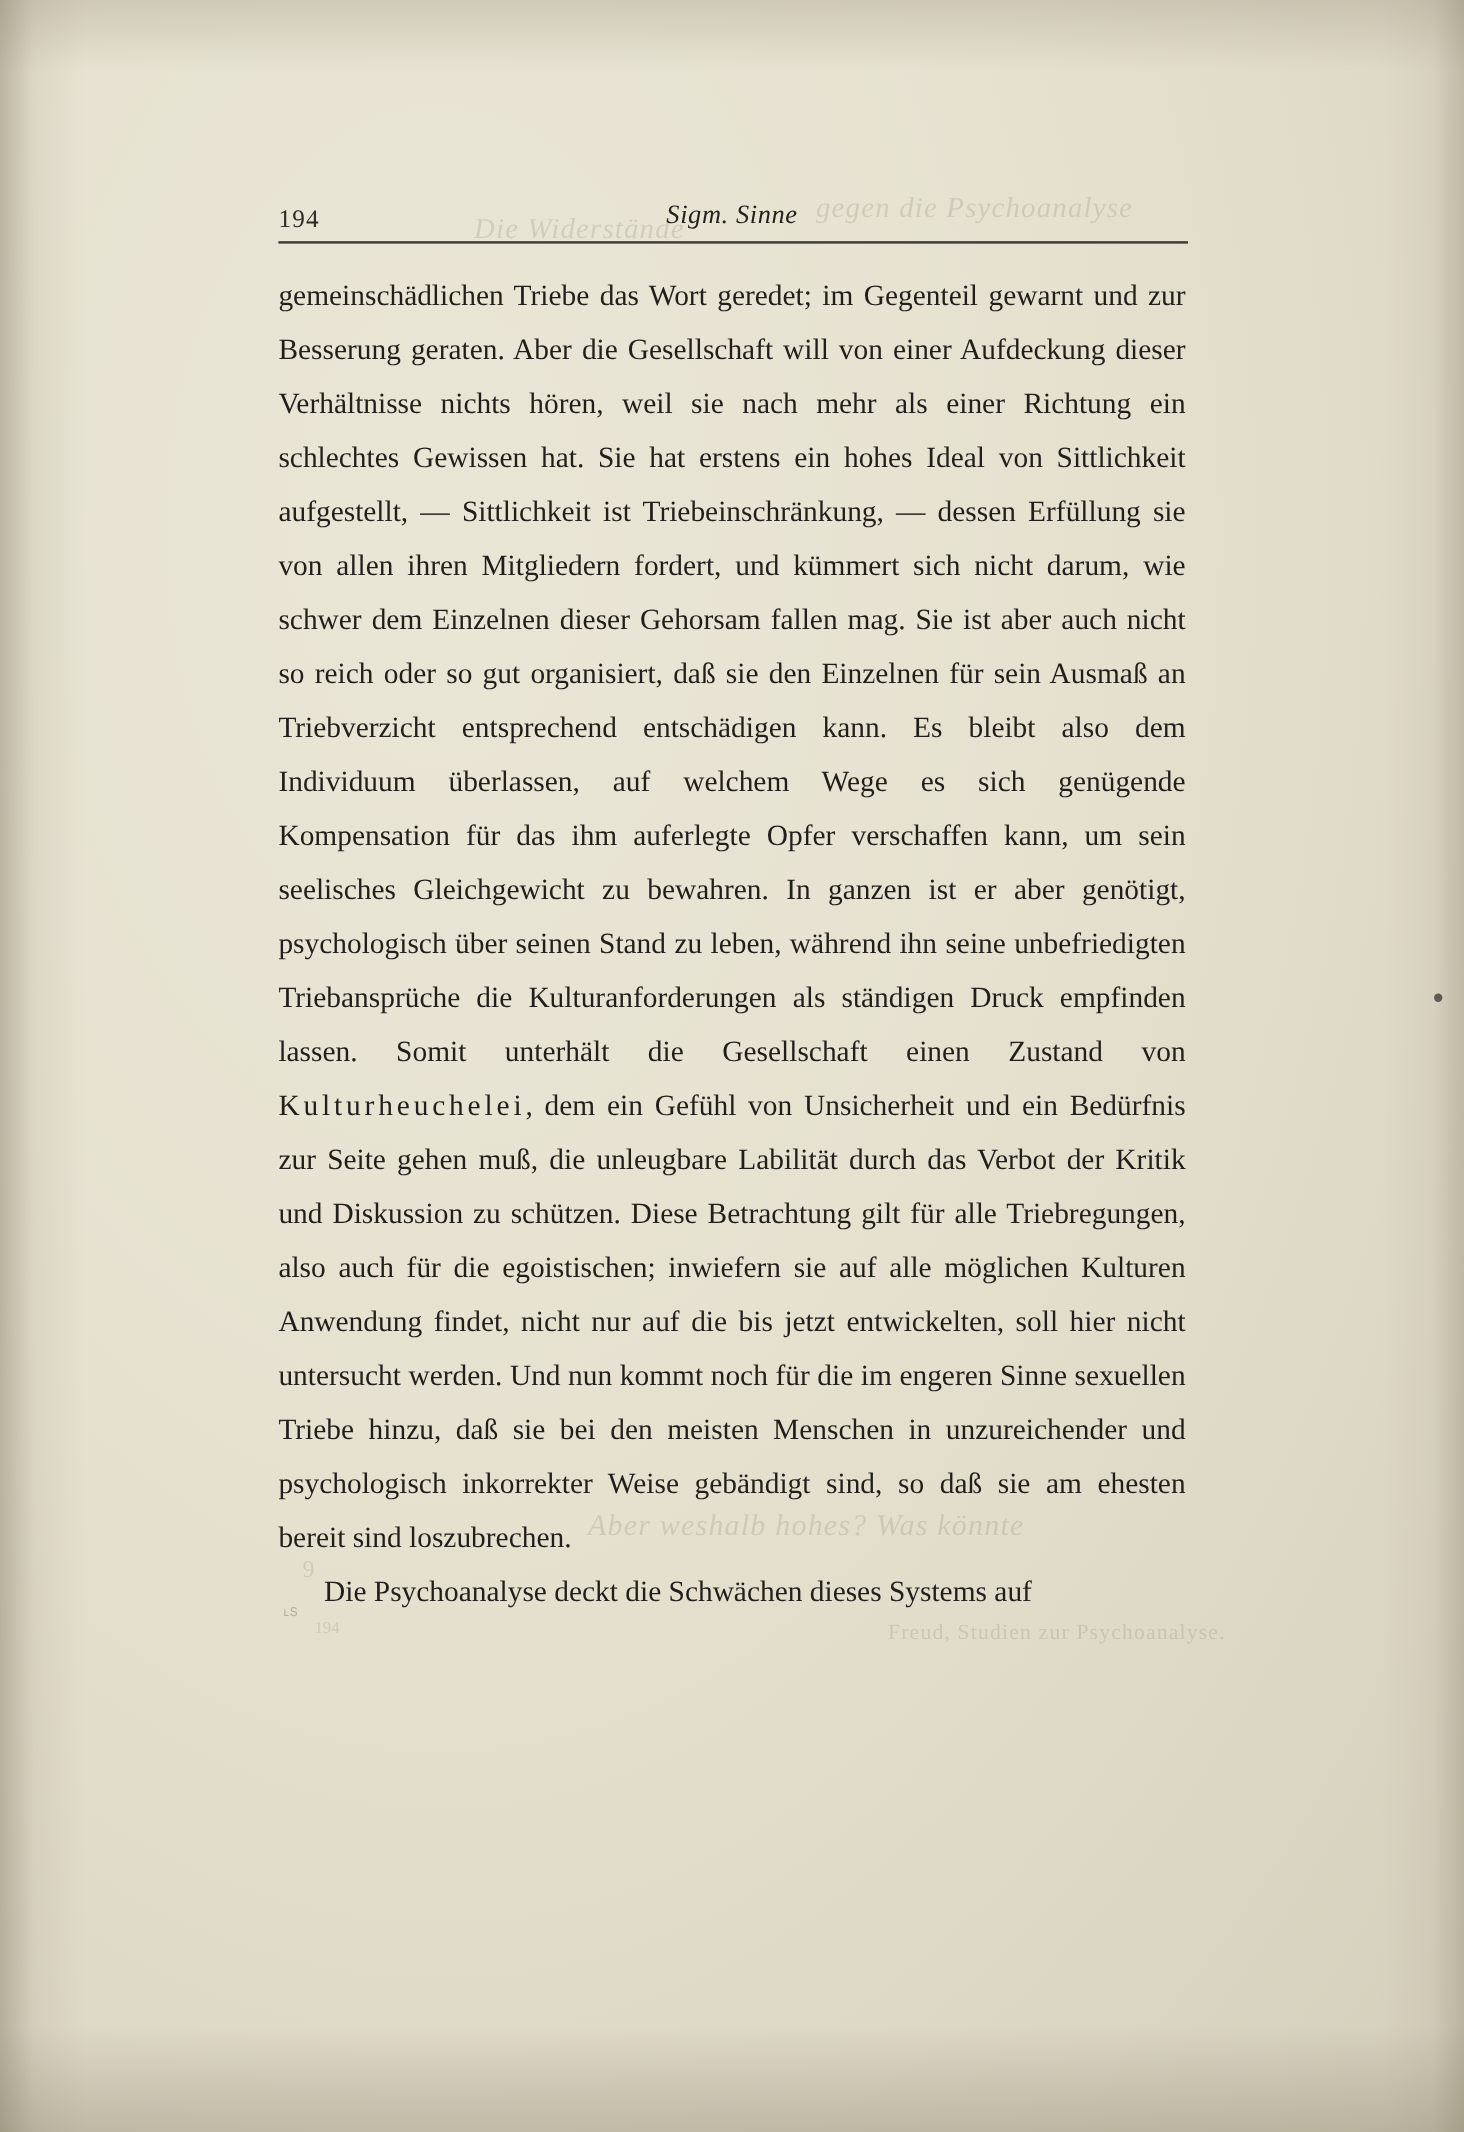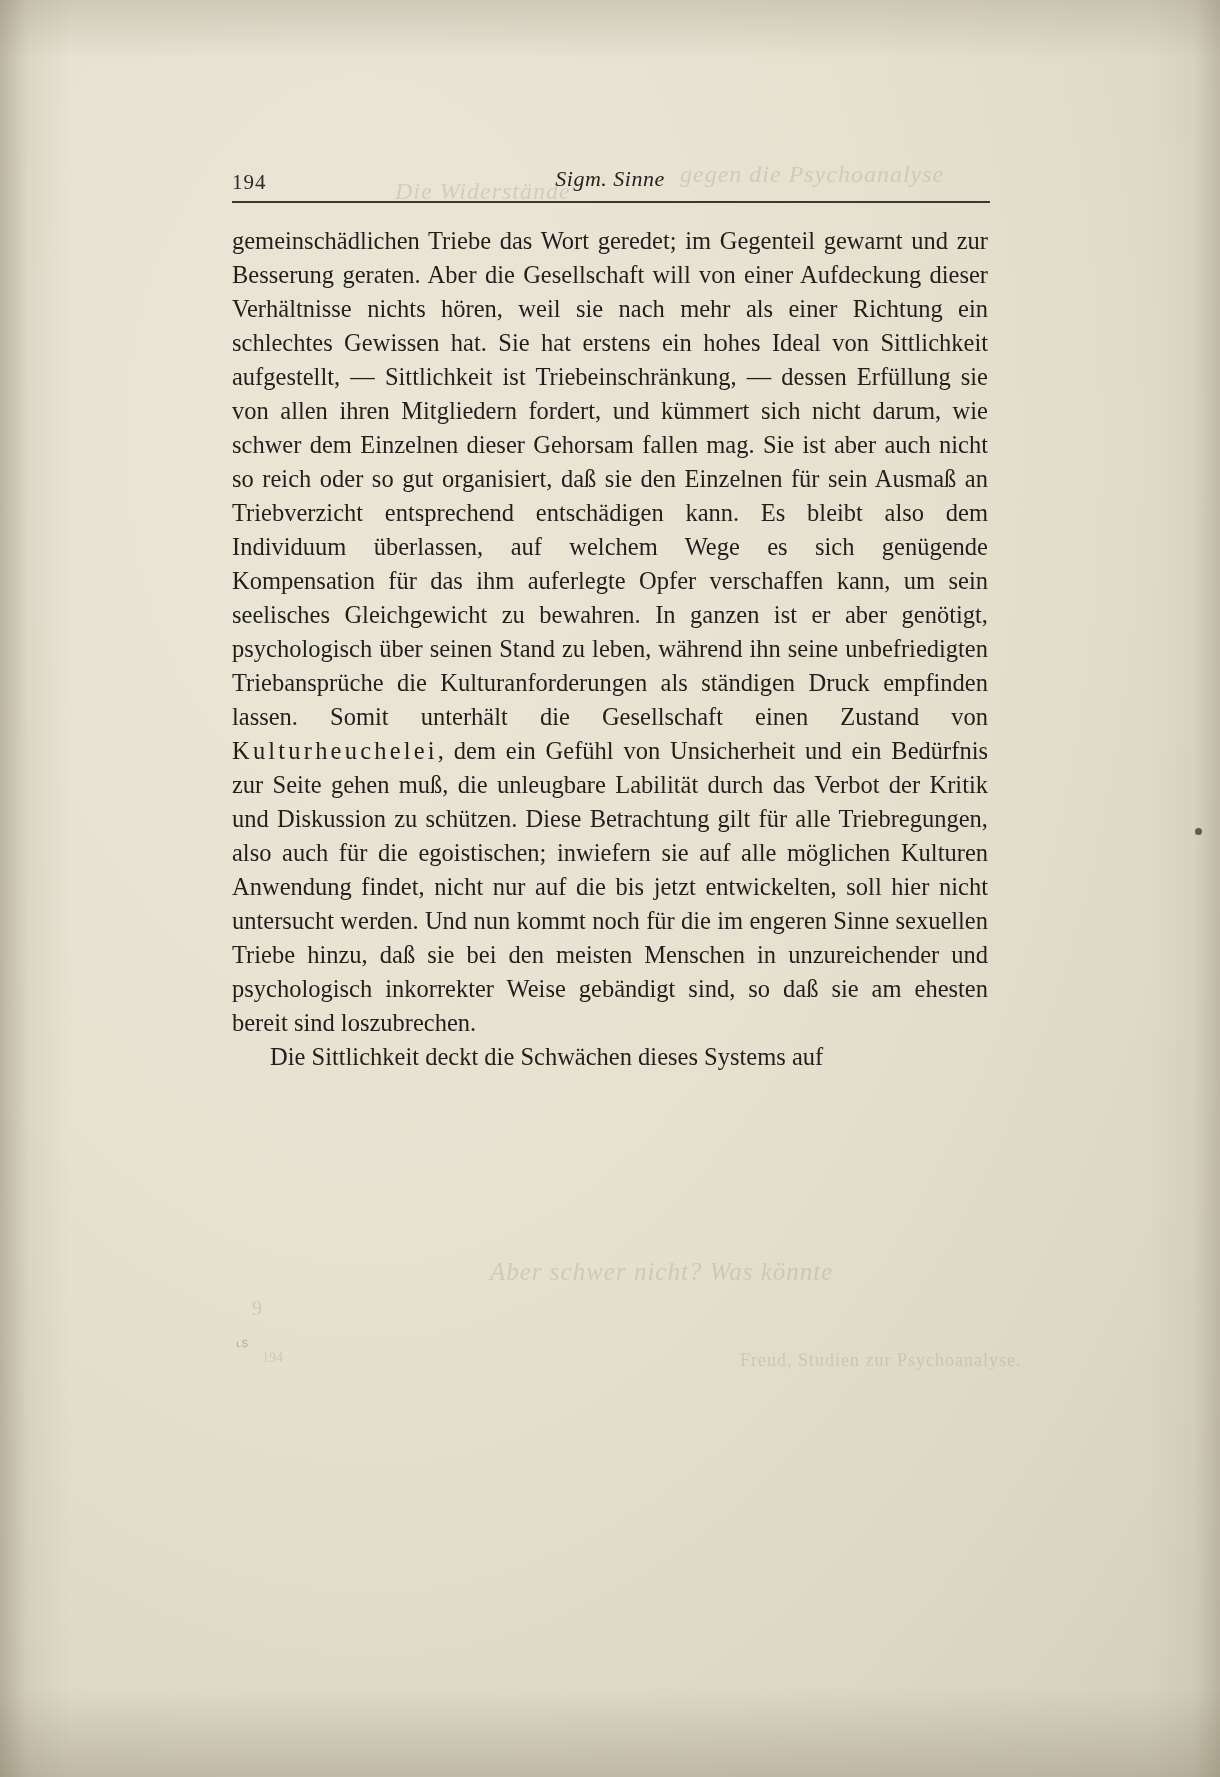--- a/index.html
+++ b/index.html
@@ -82,21 +82,21 @@
     position: absolute;
     left: 0;
     right: -2px;
     top: 41px;
     height: 2px;
     background: #3a3832;
   }
   .body-text {
     margin-top: 22px;
     font-size: 24.5px;
-    line-height: 34px;
+    line-height: 45px;
     text-align: justify;
     text-justify: inter-word;
     color: #201f1c;
     hyphens: manual;
   }
   .body-text p {
     margin: 0;
   }
   .body-text p.indent {
     text-indent: 38px;
@@ -123,36 +123,36 @@
     letter-spacing: 1px;
   }
 </style>
 </head>
 <body>
 
 <div class="page">
 
   <div class="bleed b1">Die Widerstände</div>
   <div class="bleed b2">gegen die Psychoanalyse</div>
-  <div class="bleed b3">Aber schwer nicht? Was könnte</div>
+  <div class="bleed b3">Aber weshalb hohes? Was könnte</div>
   <div class="bleed b4">194</div>
   <div class="bleed b5">Freud, Studien zur Psychoanalyse.</div>
   <div class="bleed b6">9</div>
 
   <div class="content">
 
     <div class="runhead">
       <div class="folio">194</div>
       <div class="runtitle">Sigm. Sinne</div>
       <div class="rule"></div>
     </div>
 
     <div class="body-text">
       <p><span>gemeinschädlichen Triebe das Wort geredet; im Gegenteil gewarnt und zur Besserung geraten. Aber die Gesellschaft will von einer Aufdeckung dieser Verhältnisse nichts hören, weil sie nach mehr als einer Richtung ein schlechtes Gewissen hat. Sie hat erstens ein hohes Ideal von Sittlichkeit aufgestellt, — Sittlichkeit ist Triebeinschränkung, — dessen Erfüllung sie von allen ihren Mitgliedern fordert, und kümmert sich nicht darum, wie schwer dem Einzelnen dieser Gehorsam fallen mag. Sie ist aber auch nicht so reich oder so gut organisiert, daß sie den Einzelnen für sein Ausmaß an Triebverzicht entsprechend entschädigen kann. Es bleibt also dem Individuum überlassen, auf welchem Wege es sich genügende Kompensation für das ihm auferlegte Opfer verschaffen kann, um sein seelisches Gleichgewicht zu bewahren. In ganzen ist er aber genötigt, psychologisch über seinen Stand zu leben, während ihn seine unbefriedigten Triebansprüche die Kulturanforderungen als ständigen Druck empfinden lassen. Somit unterhält die Gesellschaft einen Zustand von </span><span class="spaced">Kulturheuchelei</span><span>, dem ein Gefühl von Unsicherheit und ein Bedürfnis zur Seite gehen muß, die unleugbare Labilität durch das Verbot der Kritik und Diskussion zu schützen. Diese Betrachtung gilt für alle Triebregungen, also auch für die egoistischen; inwiefern sie auf alle möglichen Kulturen Anwendung findet, nicht nur auf die bis jetzt entwickelten, soll hier nicht untersucht werden. Und nun kommt noch für die im engeren Sinne sexuellen Triebe hinzu, daß sie bei den meisten Menschen in unzureichender und psychologisch inkorrekter Weise gebändigt sind, so daß sie am ehesten bereit sind loszubrechen.</span></p>
-      <p class="indent">Die Sittlichkeit deckt die Schwächen dieses Systems auf</p>
+      <p class="indent">Die Psychoanalyse deckt die Schwächen dieses Systems auf</p>
     </div>
 
   </div>
 
   <div class="edge-mark"></div>
   <div class="corner-smudge">ւՏ</div>
 
 </div>
 
 </body></html>

